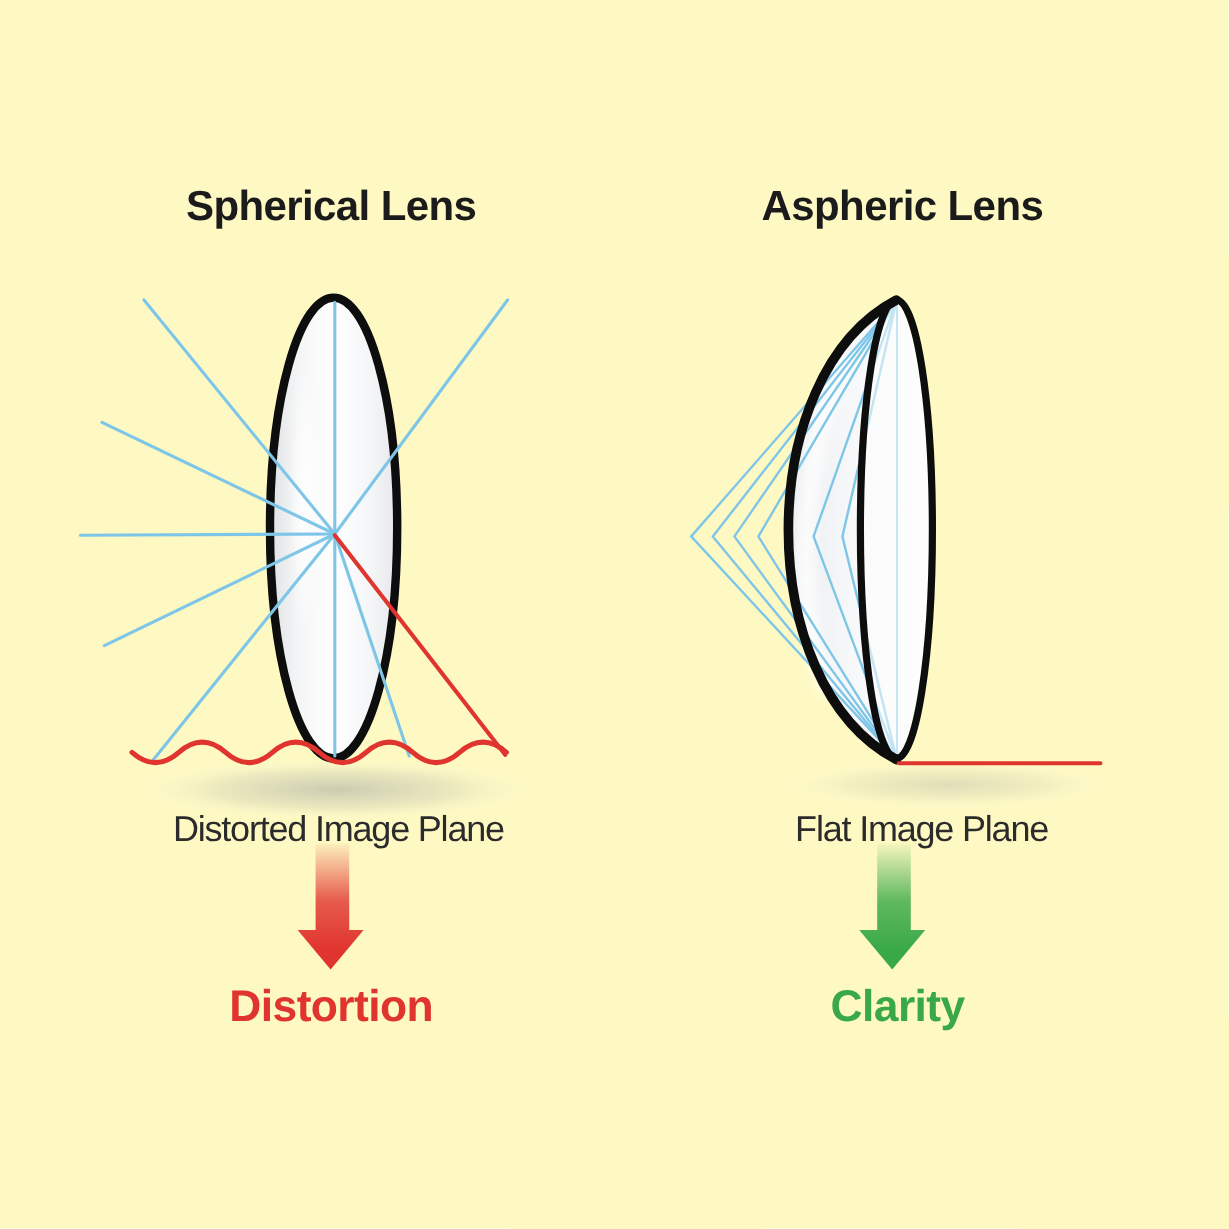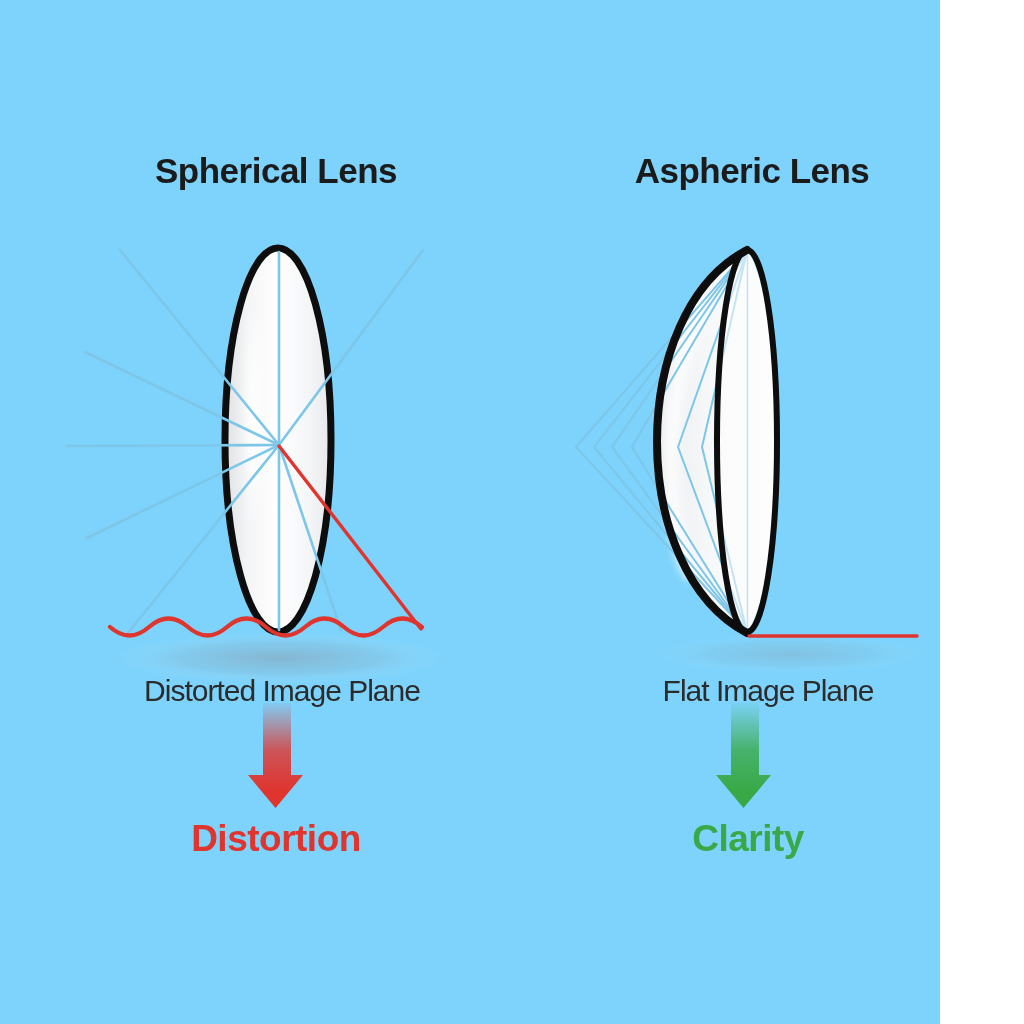--- a/index.html
+++ b/index.html
@@ -1,19 +1,19 @@
 <!DOCTYPE html>
 <html style="--ray_blue: #7ec6e8; --accent_red: #e0342e; --accent_green: #39a947; --lens_stroke: #0d0d0d; --title_text: #1b1b1b; --label_text: #2b2b2b;"><head>
 <meta charset="utf-8">
 <style>
   html,body { margin:0; padding:0; background:#ffffff; }
   .stage {
     position: relative;
-    width: 940px; height: 1024px;
-    background: #7dd3fc;
+    width: 1024px; height: 1024px;
+    background: #fef9c3;
     overflow: hidden;
     font-family: "Liberation Sans", sans-serif;
   }
   svg text { text-anchor: middle; }
   .title {
     font-family: "Liberation Sans", sans-serif;
     font-weight: 700;
     font-size: 35px;
     fill: var(--title_text);
     letter-spacing: -0.5px;

